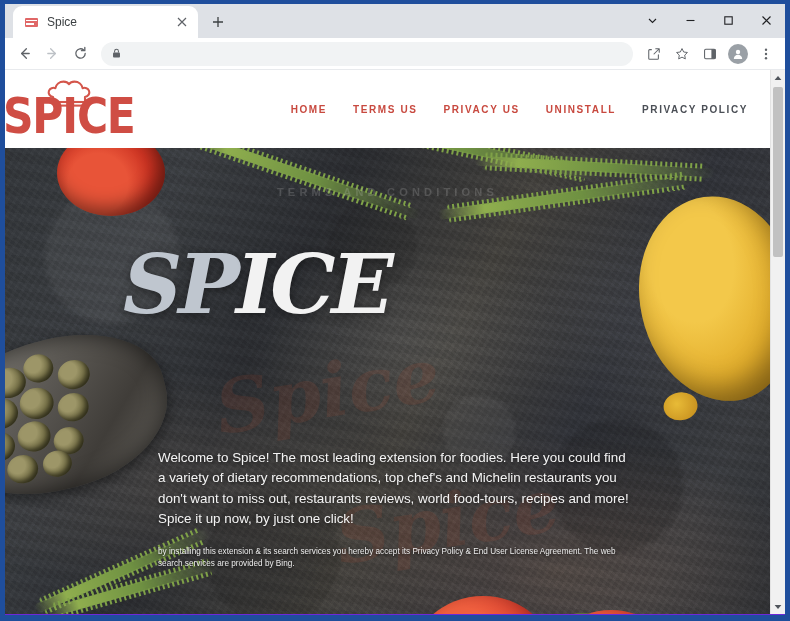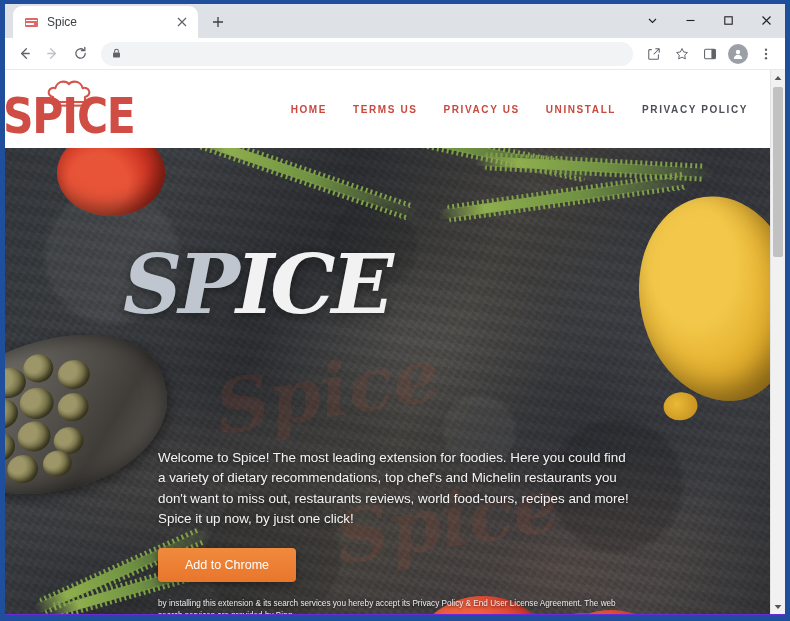--- a/index.html
+++ b/index.html
@@ -561,28 +561,28 @@
 
           <div class="tomato-b" style="left:404px; bottom:-44px; width:148px; height:140px;"></div>
           <div class="tomato-b" style="left:536px; bottom:-50px; width:140px; height:132px;"></div>
 
           <div class="stem" style="left:442px; bottom:60px; transform:rotate(-12deg);"></div>
           <div class="stem" style="left:566px; bottom:64px; transform:rotate(14deg);"></div>
 
           <div class="wm-diag a">Spice</div>
           <div class="wm-diag b">Spice</div>
 
+          <div class="wm-terms">TERMS AND CONDITIONS</div>
 
           <div class="wm-spice">
             <span class="sp-dim">SP</span><span>ICE</span>
           </div>
 
           <div class="hero-copy">
             <p class="hero-text">Welcome to Spice! The most leading extension for foodies. Here you could find a variety of dietary recommendations, top chef's and Michelin restaurants you don't want to miss out, restaurants reviews, world food-tours, recipes and more! Spice it up now, by just one click!</p>
-            <button class="cta">Add to Chrome</button>
             <p class="disclaimer">by installing this extension &amp; its search services you hereby accept its Privacy Policy &amp; End User License Agreement. The web search services are provided by Bing.</p>
           </div>
 
         </div>
       </div>
 
       <div class="scrollbar">
         <div class="sb-arrow up">
           <svg width="8" height="6" viewBox="0 0 8 6">
               <path d="M0.6 5 L4 1 L7.4 5 Z" fill="currentColor"></path>

